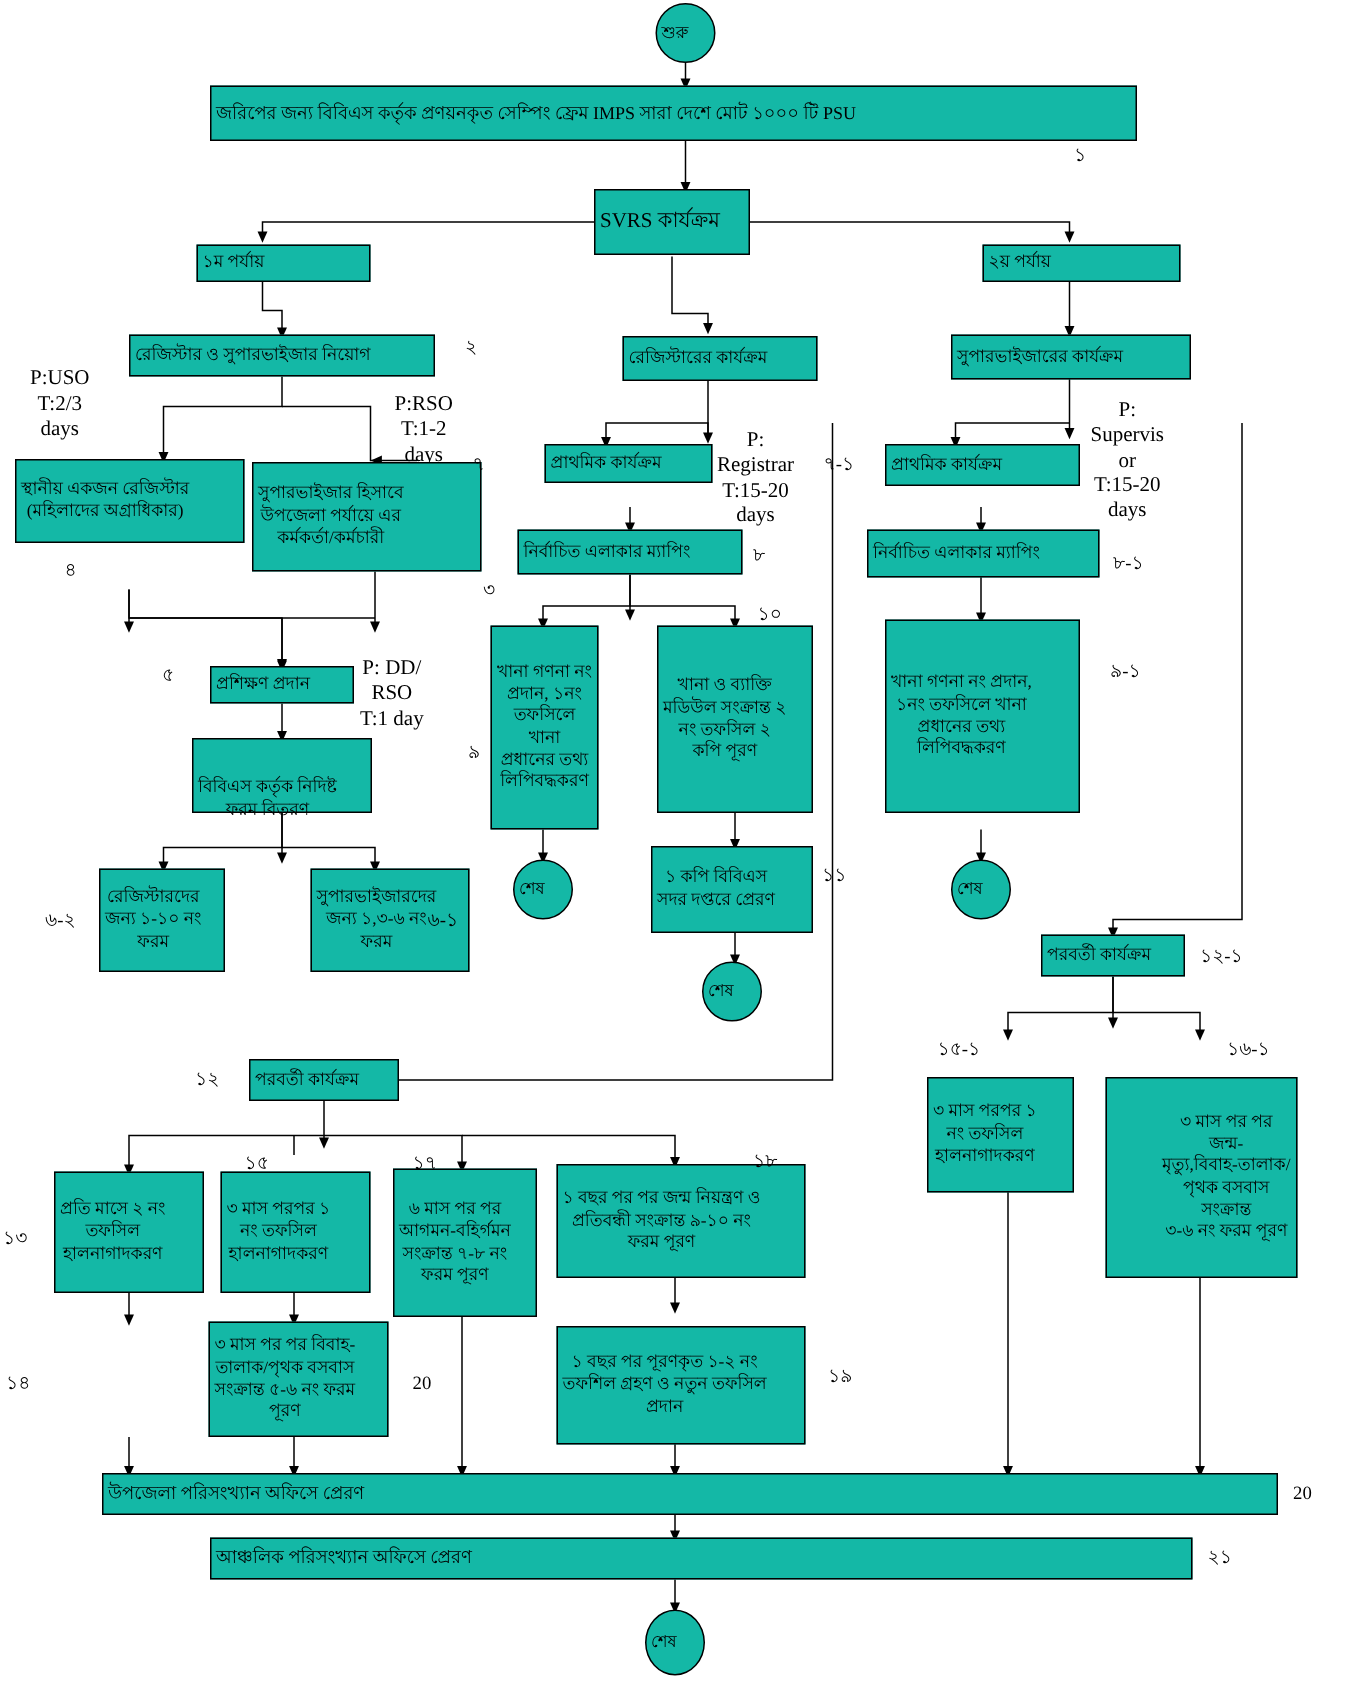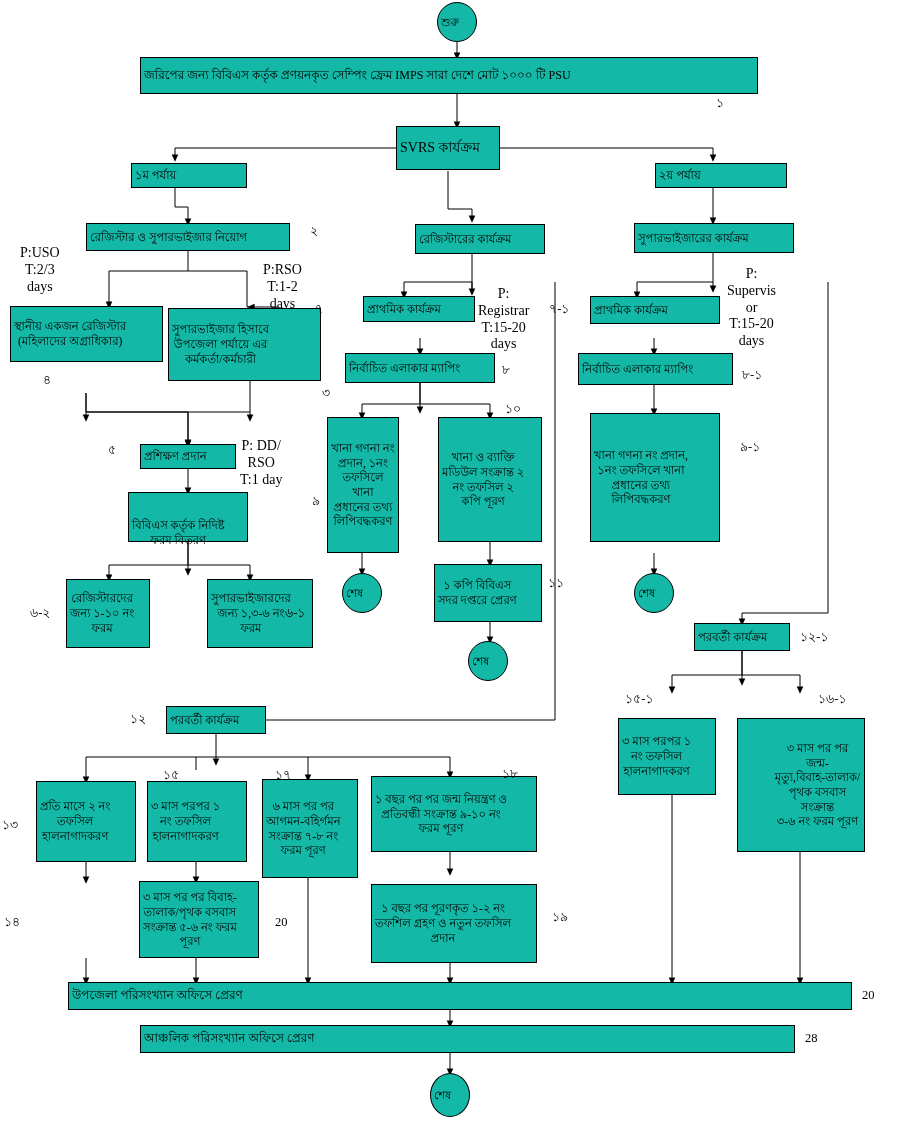--- a/index.html
+++ b/index.html
@@ -376,19 +376,19 @@
   <div class="label num" style="left:552px; top:910px;">১৯</div>
 
   <div class="node wide" style="left:68px; top:982px; width:784px; height:28px;">
     <span class="txt">উপজেলা পরিসংখ্যান অফিসে প্রেরণ</span>
   </div>
   <div class="label num" style="left:862px; top:988px;">20</div>
 
   <div class="node wide" style="left:140px; top:1025px; width:655px; height:28px;">
     <span class="txt">আঞ্চলিক পরিসংখ্যান অফিসে প্রেরণ</span>
   </div>
-  <div class="label num" style="left:805px; top:1031px;">28</div>
+  <div class="label num" style="left:805px; top:1031px;">২১</div>
 
   <div class="node term" style="left:430px; top:1073px; width:40px; height:44px; font-size:11px;">
     <span class="txt">শেষ</span>
   </div>
 
 </div>
 
 </body></html>

